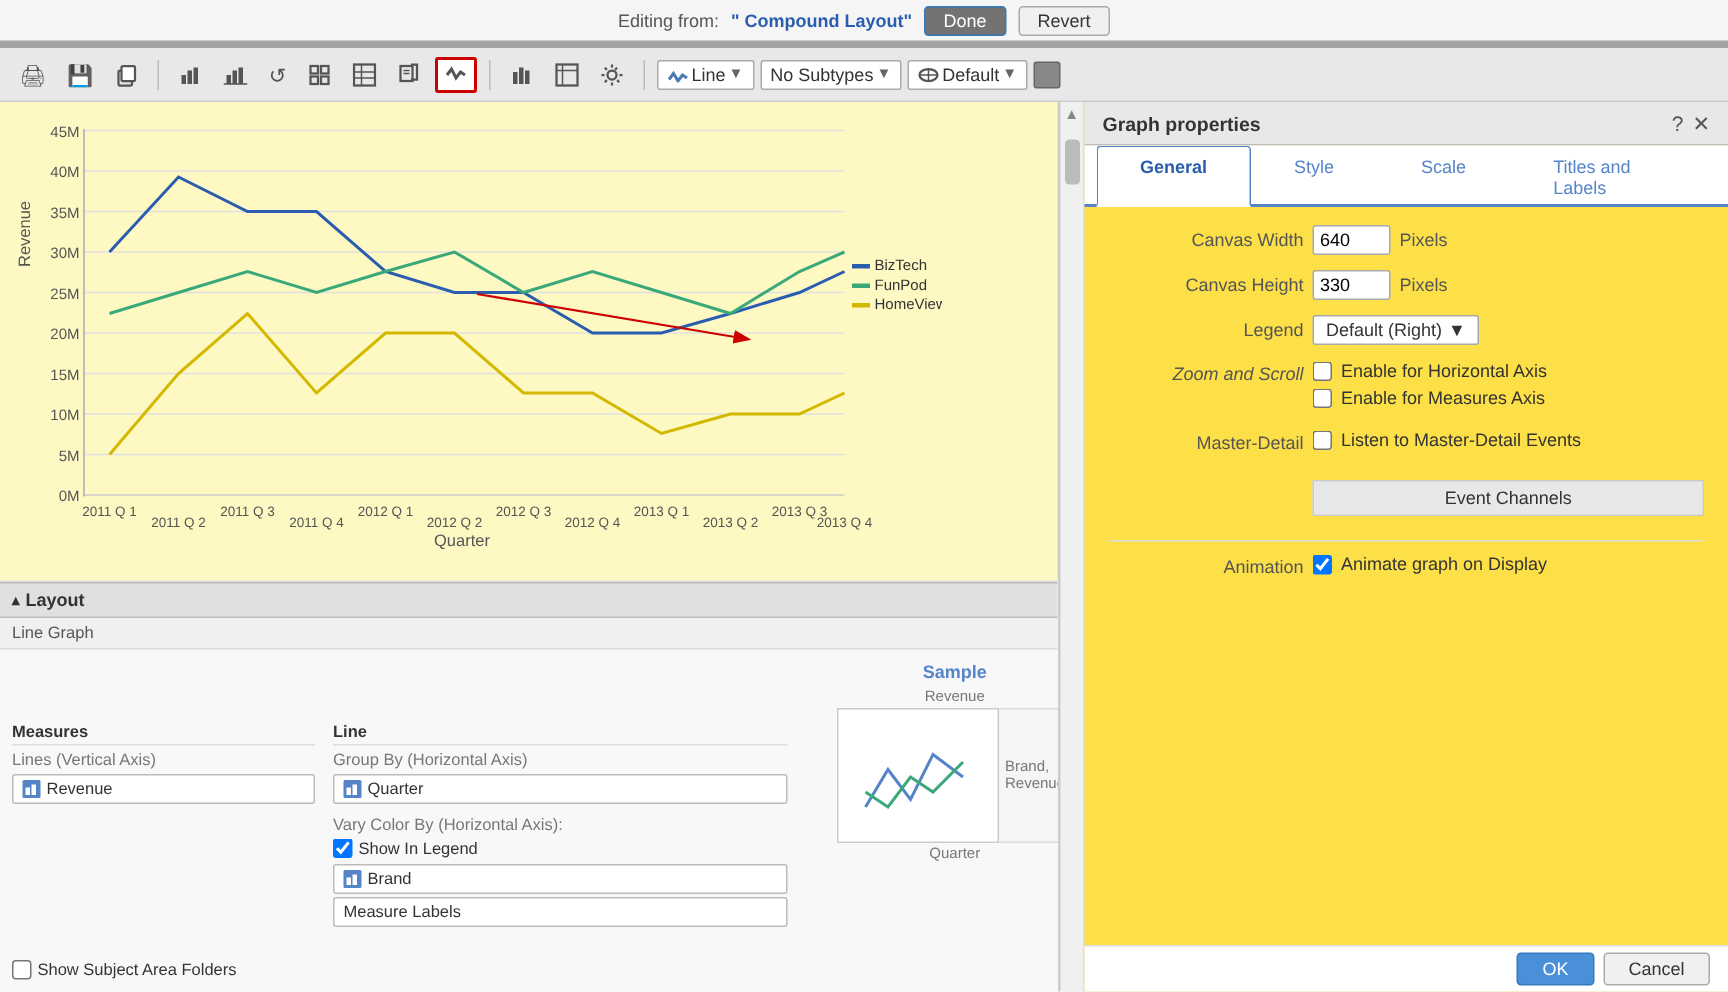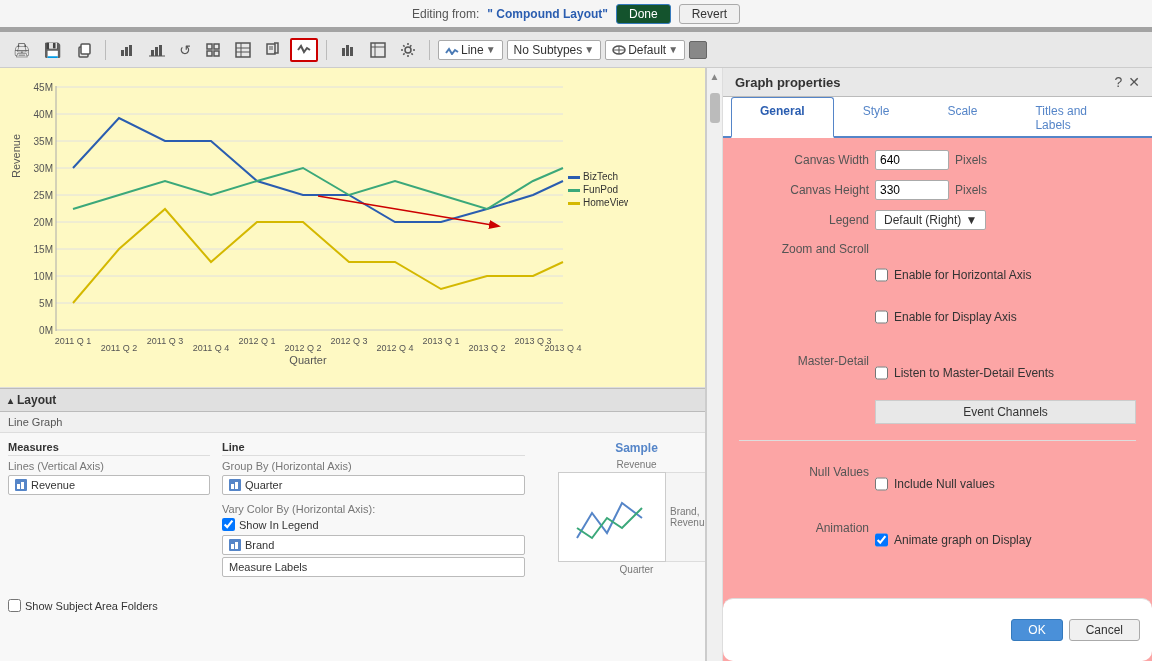--- a/index.html
+++ b/index.html
@@ -13,21 +13,21 @@
       display: flex;
       align-items: center;
       justify-content: center;
       gap: 8px;
       height: 32px;
     }
     #editing-bar span { font-size: 12px; color: #333; }
     #editing-bar .edit-label { color: #555; }
     #editing-bar .layout-name { color: #2a5db0; font-weight: bold; }
     .btn-done {
-      background: #14532d;
+      background: #737373;
       color: white;
       border: 1px solid #357abd;
       padding: 2px 12px;
       border-radius: 3px;
       cursor: pointer;
       font-size: 12px;
     }
     .btn-revert {
       background: #f0f0f0;
       color: #333;
@@ -115,20 +115,21 @@
       background: #f0f0f0;
       border-bottom: 1px solid #ddd;
     }
     #layout-columns {
       display: flex;
       padding: 8px;
       gap: 12px;
     }
     .layout-col {
       flex: 1;
+      margin-top: 41px;
     }
     .layout-col-header {
       font-weight: bold;
       font-size: 11px;
       color: #333;
       margin-bottom: 4px;
       padding-bottom: 2px;
       border-bottom: 1px solid #ddd;
     }
     .layout-section-label {
@@ -209,21 +210,21 @@
       color: #777;
       text-align: center;
       margin-bottom: 2px;
     }
     .show-folders-row { display: flex; align-items: center; gap: 4px; font-size: 11px; margin-top: 8px; padding: 4px 8px; }
 
     
     #right-panel {
       width: 430px;
       flex-shrink: 0;
-      background: #fca5a5;
+      background: #fde047;
       border-left: 1px solid #ddd;
       display: flex;
       flex-direction: column;
     }
     #graph-props-header {
       background: #e8e8e8;
       border-bottom: 1px solid #bbb;
       padding: 6px 12px;
       display: flex;
       align-items: center;
@@ -271,63 +272,61 @@
       gap: 6px;
     }
     .prop-label {
       width: 130px;
       text-align: right;
       font-size: 12px;
       color: #555;
       flex-shrink: 0;
     }
     .prop-input {
-      width: 74px;
+      width: 52px;
       border: 1px solid #aaa;
       padding: 2px 4px;
       font-size: 12px;
       border-radius: 2px;
     }
     .prop-unit { font-size: 12px; color: #555; }
     .prop-select-like {
       display: flex; align-items: center;
       background: white; border: 1px solid #aaa;
       padding: 2px 8px; border-radius: 2px;
       font-size: 12px; cursor: pointer; gap: 4px;
     }
     .prop-check-row {
-      display: flex; gap: 6px;
+      display: flex; align-items: center; gap: 6px;
       margin-bottom: 4px;
-      margin-top: 28px;
     }
     .prop-check-row input { margin: 0; }
     .prop-check-row label { font-size: 12px; color: #333; }
     .event-channels-btn {
       display: block;
       background: #e8e8e8;
       border: 1px solid #ccc;
       text-align: center;
       padding: 4px;
       font-size: 12px;
       color: #333;
       cursor: pointer;
       margin: 6px 0;
       width: 100%;
     }
     .divider-line { border: none; border-top: 1px solid #ddd; margin: 8px 0; }
 
     
     #props-footer {
-      padding: 20px 12px;
+      padding: 4px 12px;
       display: flex;
       justify-content: flex-end;
       gap: 6px;
       border-top: 1px solid #ddd;
       background: white;
-      border-radius: 10px;
     }
     .btn-ok {
       background: #4a90d9; color: white; border: 1px solid #357abd;
       padding: 3px 16px; border-radius: 3px; cursor: pointer; font-size: 12px;
     }
     .btn-cancel {
       background: #f0f0f0; color: #333; border: 1px solid #aaa;
       padding: 3px 16px; border-radius: 3px; cursor: pointer; font-size: 12px;
     }
 
@@ -649,55 +648,48 @@
 
       <div class="prop-row">
         <span class="prop-label">Legend</span>
         <div class="prop-select-like">
           <span>Default (Right)</span>
           <span>▼</span>
         </div>
       </div>
 
       <div class="prop-row" style="align-items:flex-start;">
-        <span class="prop-label" style="padding-top:2px;">Zoom and Scroll</span>
+        <span class="prop-label" style="padding-top:2px;font-style:italic;">Zoom and Scroll</span>
         <div>
           <div class="prop-check-row">
             <input type="checkbox" style="">
             <label>Enable for Horizontal Axis</label>
           </div>
           <div class="prop-check-row">
             <input type="checkbox" style="">
-            <label>Enable for Display Axis</label>
+            <label>Enable for Measures Axis</label>
           </div>
         </div>
       </div>
 
       <div class="prop-row">
         <span class="prop-label">Master-Detail</span>
         <div class="prop-check-row">
           <input type="checkbox" style="">
           <label>Listen to Master-Detail Events</label>
         </div>
       </div>
 
       <div class="prop-row">
         <span class="prop-label"></span>
         <button class="event-channels-btn" style="flex:1;">Event Channels</button>
       </div>
 
       <hr class="divider-line">
 
-      <div class="prop-row">
-        <span class="prop-label">Null Values</span>
-        <div class="prop-check-row">
-          <input type="checkbox" style="">
-          <label>Include Null values</label>
-        </div>
-      </div>
 
       <div class="prop-row">
         <span class="prop-label">Animation</span>
         <div class="prop-check-row">
           <input type="checkbox" checked="" style="">
           <label>Animate graph on Display</label>
         </div>
       </div>
 
     </div>

